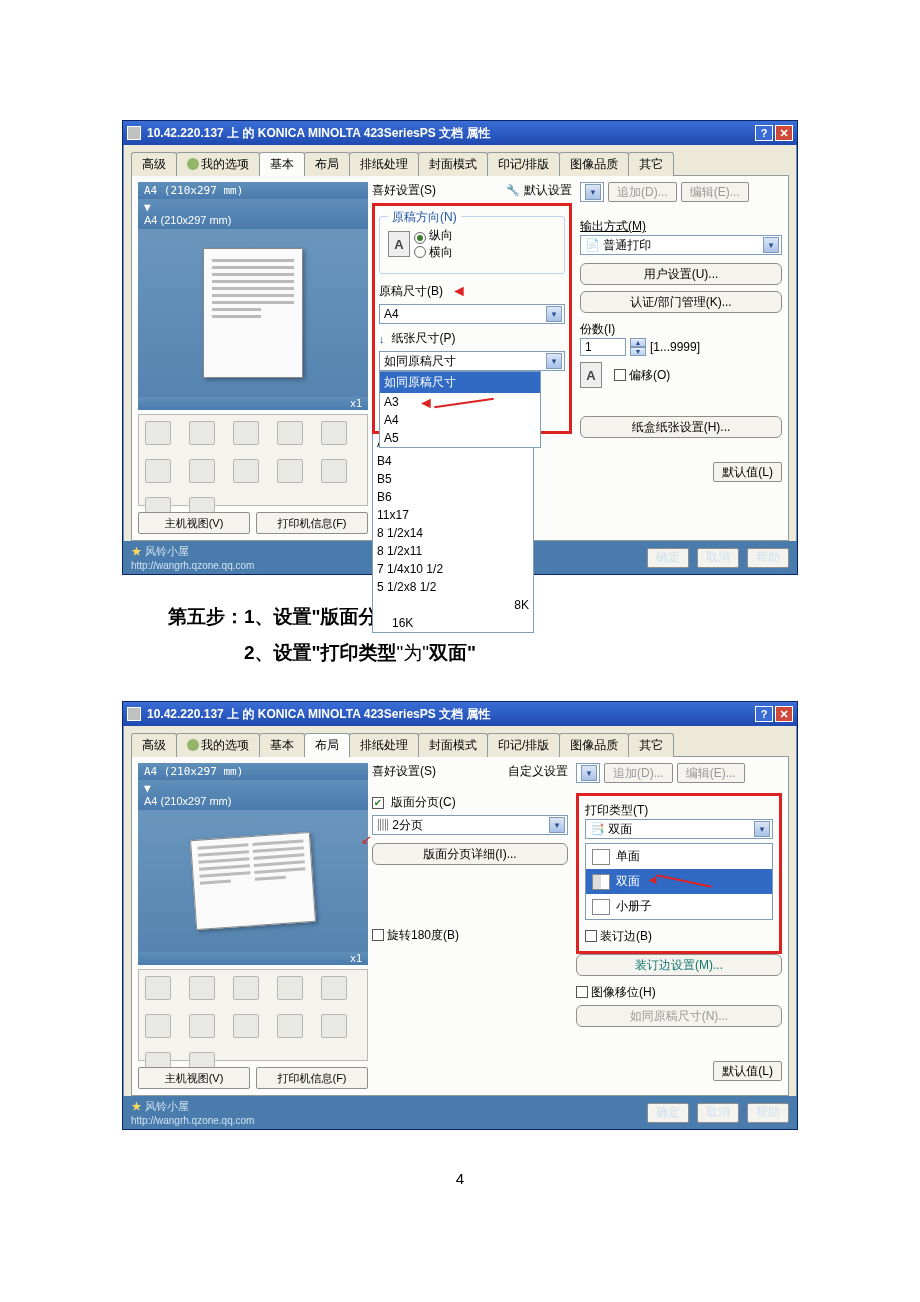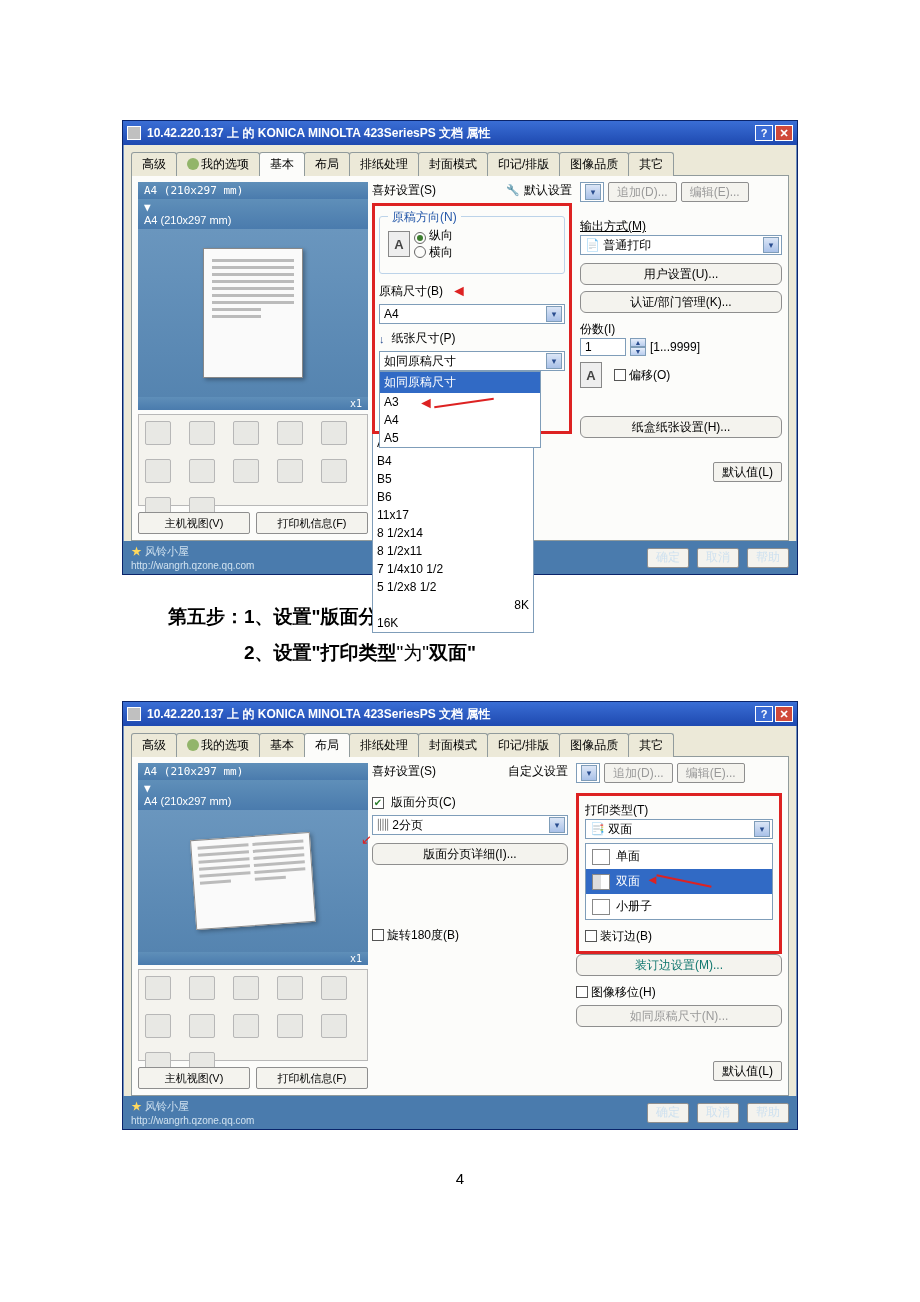--- a/index.html
+++ b/index.html
@@ -258,21 +258,21 @@
             <div class="dopt" style="padding:2px 4px;"><span>A6</span></div>
             <div class="dopt" style="padding:2px 4px;"><span>B4</span></div>
             <div class="dopt" style="padding:2px 4px;"><span>B5</span></div>
             <div class="dopt" style="padding:2px 4px;"><span>B6</span></div>
             <div class="dopt" style="padding:2px 4px;"><span>11x17</span></div>
             <div class="dopt" style="padding:2px 4px;"><span>8 1/2x14</span></div>
             <div class="dopt" style="padding:2px 4px;"><span>8 1/2x11</span></div>
             <div class="dopt" style="padding:2px 4px;"><span>7 1/4x10 1/2</span></div>
             <div class="dopt" style="padding:2px 4px;"><span>5 1/2x8 1/2</span></div>
             <div class="dopt" style="padding:2px 4px;text-align:right;"><span>8K</span></div>
-            <div class="dopt" style="padding:2px 4px;"><span>16K</span></div>
+            <div class="dopt" style="padding:2px 4px;margin-left:15px;"><span>16K</span></div>
           </div>
         </div>
 
         <div class="farcol">
           <div class="row">
             <div class="combo" style="width:24px;">
                   <span></span>
                   <span class="car">▾</span>
                 </div>
             <span class="smallbtn dis">

